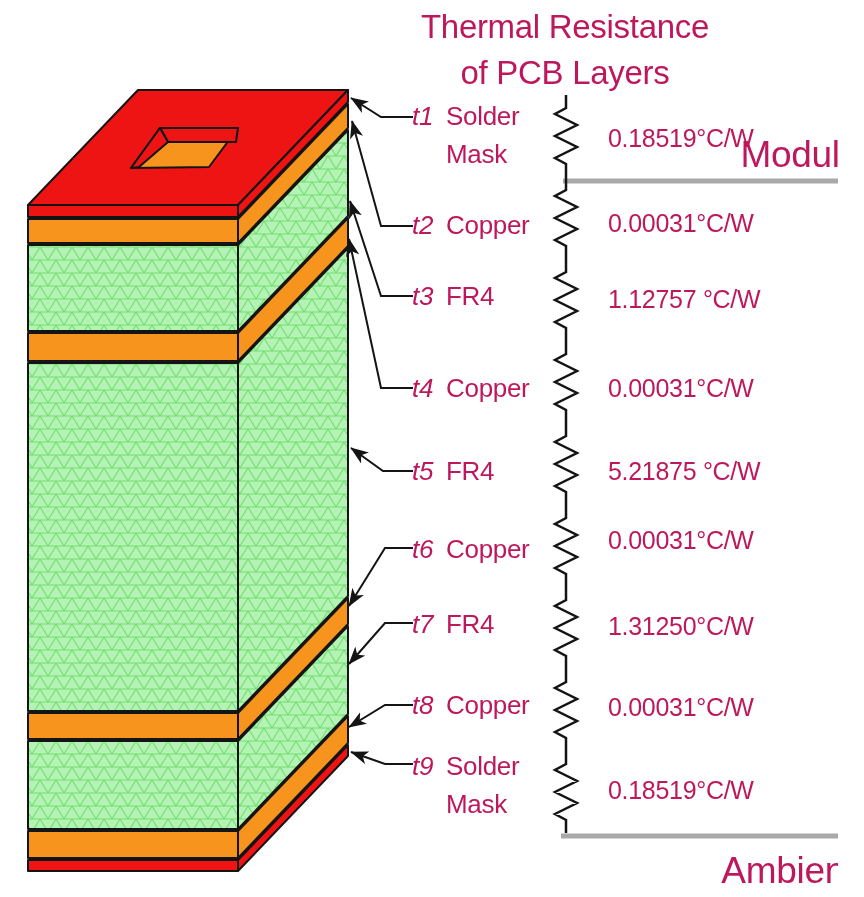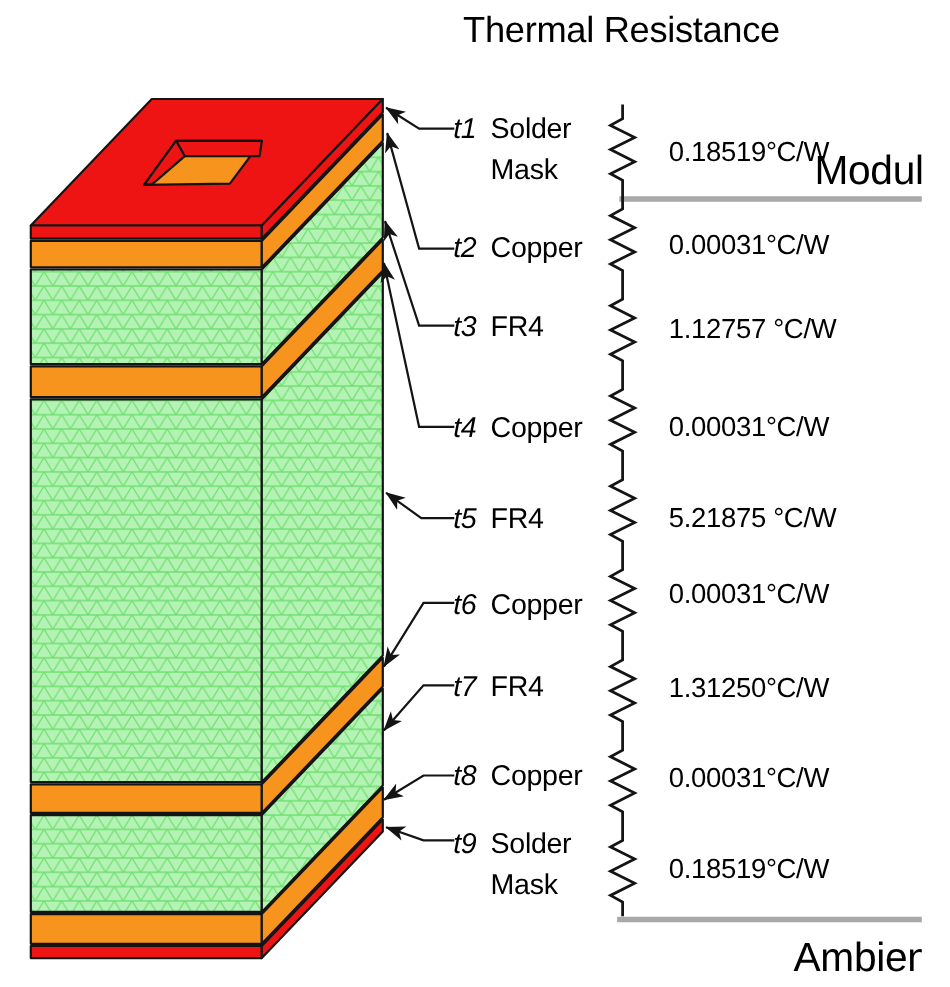--- a/index.html
+++ b/index.html
@@ -1,18 +1,18 @@
 <!DOCTYPE html>
 <html><head>
 <meta charset="utf-8">
 <style>
   html,body{margin:0;padding:0;background:#ffffff;}
   .stage{
     position:relative;width:838px;height:897px;background:#ffffff;overflow:hidden;
-    font-family:"Liberation Sans", sans-serif;color:#000000;
+    font-family:"Liberation Sans", sans-serif;color:#be185d;
   }
   .stage svg{position:absolute;left:0;top:0;}
   .txt{position:absolute;white-space:nowrap;letter-spacing:-0.3px;}
   .title-line{left:385px;width:360px;text-align:center;font-size:33px;font-weight:400;}
   .rid{left:412px;width:42px;text-align:left;font-size:26px;font-style:italic;}
   .rname{left:446px;width:104px;text-align:left;font-size:26px;}
   .rval{left:608px;text-align:center;font-size:25px;}
   .endpoint{font-size:37px;}
 </style>
 </head>
@@ -82,20 +82,21 @@
            v13 l-11 6 l22 11 l-22 11 l22 11 l-22 11 l11 6 v13
            v13 l-11 6 l22 11 l-22 11 l22 11 l-22 11 l11 6 v13
            v13 l-11 6 l22 11 l-22 11 l22 11 l-22 11 l11 6 v13
            v13 l-11 6 l22 11 l-22 11 l22 11 l-22 11 l11 6 v13
            v13 l-11 6 l22 11 l-22 11 l22 11 l-22 11 l11 6 v13
            v13 l-11 6 l22 11 l-22 11 l22 11 l-22 11 l11 6 v13"></path>
     </g>
   </svg>
 
   <div class="txt title-line" style="top:8px">Thermal Resistance</div>
+  <div class="txt title-line" style="top:54px">of PCB Layers</div>
 
   <div class="txt endpoint" style="left:700px;width:155px;text-align:right;top:850px">Ambient</div>
   <div class="txt endpoint" style="left:700px;width:160px;text-align:right;top:134px">Module</div>
 
   <div>
 
     <div class="txt rid" style="top:101px">t1</div>
     <div class="txt rname" style="top:101px">Solder</div>
     <div class="txt rname" style="top:139px">Mask</div>
     <div class="txt rval" style="top:124px">0.18519°C/W</div>

